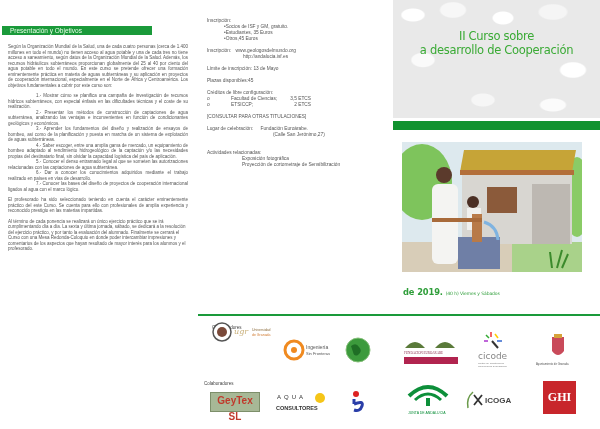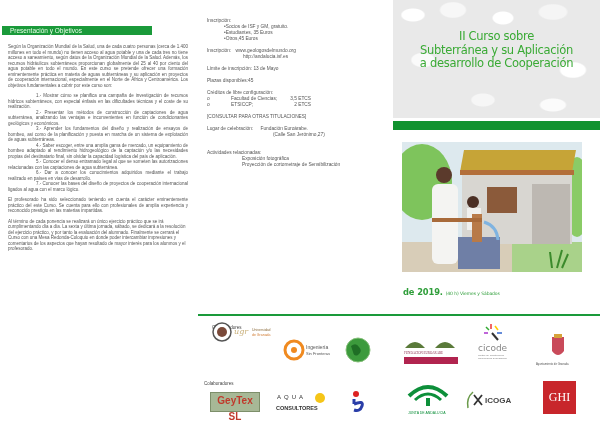--- a/index.html
+++ b/index.html
@@ -138,21 +138,20 @@
     <div class="row">Actividades relacionadas:</div>
     <div class="row ind2">Exposición fotográfica</div>
     <div class="row ind2">Proyección de cortometraje de Sensibilización</div>
   </div>
 </div>
 
 <div class="panel-right">
   <div class="cover-bg"></div>
   <div class="cover-title">
     <div>II Curso sobre</div>
-    <div>Subterránea y su Aplicación</div>
     <div>a desarrollo de Cooperación</div>
   </div>
   <div class="green-band"></div>
 
   <div class="illustration">
     <svg width="180" height="130" viewBox="0 0 180 130">
       <rect x="0" y="0" width="180" height="130" fill="#dde9ee"></rect>
 
       <ellipse cx="20" cy="40" rx="30" ry="38" fill="#7ec45c"></ellipse>
       <ellipse cx="175" cy="55" rx="14" ry="40" fill="#8acb66"></ellipse>
@@ -216,21 +215,21 @@
   </svg>
 </div>
 <div class="logo" style="left:402px; top:334px; width:58px; height:34px;">
   <svg width="58" height="34">
     <path d="M3 14 Q13 2 23 14 Z" fill="#5a7a3a"></path>
     <path d="M33 14 Q43 2 53 14 Z" fill="#5a7a3a"></path>
     <text x="2" y="20" font-size="3.2" fill="#8a2a4a" font-family="Liberation Serif, serif">FUNDACION  EUROARABE</text>
     <rect x="2" y="23" width="54" height="7" fill="#b1244f"></rect>
   </svg>
 </div>
-<div class="logo" style="left:476px; top:320px; width:44px; height:44px;">
+<div class="logo" style="left:476px; top:328px; width:44px; height:44px;">
   <svg width="44" height="44">
     <line x1="15" y1="4" x2="15" y2="9" stroke="#e33" stroke-width="1.5"></line>
     <line x1="19" y1="6" x2="22" y2="10" stroke="#fc0" stroke-width="1.5"></line>
     <line x1="10" y1="7" x2="13" y2="10" stroke="#3a3" stroke-width="1.5"></line>
     <line x1="21" y1="13" x2="26" y2="13" stroke="#36c" stroke-width="1.5"></line>
     <line x1="8" y1="13" x2="12" y2="13" stroke="#a3c" stroke-width="1.5"></line>
     <line x1="16" y1="13" x2="22" y2="20" stroke="#333" stroke-width="2"></line>
     <text x="2" y="31" font-size="9" fill="#888" font-family="DejaVu Sans, sans-serif">cicode</text>
     <text x="2" y="36" font-size="2.5" fill="#777" font-family="Liberation Sans, sans-serif">Centro de Iniciativas de</text>
     <text x="2" y="39" font-size="2.5" fill="#777" font-family="Liberation Sans, sans-serif">Cooperación al Desarrollo</text>
@@ -269,14 +268,14 @@
   </svg>
 </div>
 <div class="logo" style="left:465px; top:388px; width:62px; height:26px;">
   <svg width="62" height="26">
     <path d="M3 20 Q1 10 8 4" stroke="#6a9a4a" stroke-width="1.5" fill="none"></path>
     <path d="M9 7 L17 17 M17 7 L9 17" stroke="#333" stroke-width="1.8"></path>
     <text x="20" y="15" font-size="8" fill="#444" font-family="Liberation Sans, sans-serif" font-weight="bold">ICOGA</text>
   </svg>
 </div>
 <div class="logo" style="left:543px; top:381px; width:33px; height:33px; background:#c8262b;">
-  <div style="font-family:'Liberation Serif',serif; font-weight:normal; font-size:12px; color:#fff; text-align:center; line-height:33px;">GHI</div>
+  <div style="font-family:'Liberation Serif',serif; font-weight:bold; font-size:12px; color:#fff; text-align:center; line-height:33px;">GHI</div>
 </div>
 
 </body></html>

